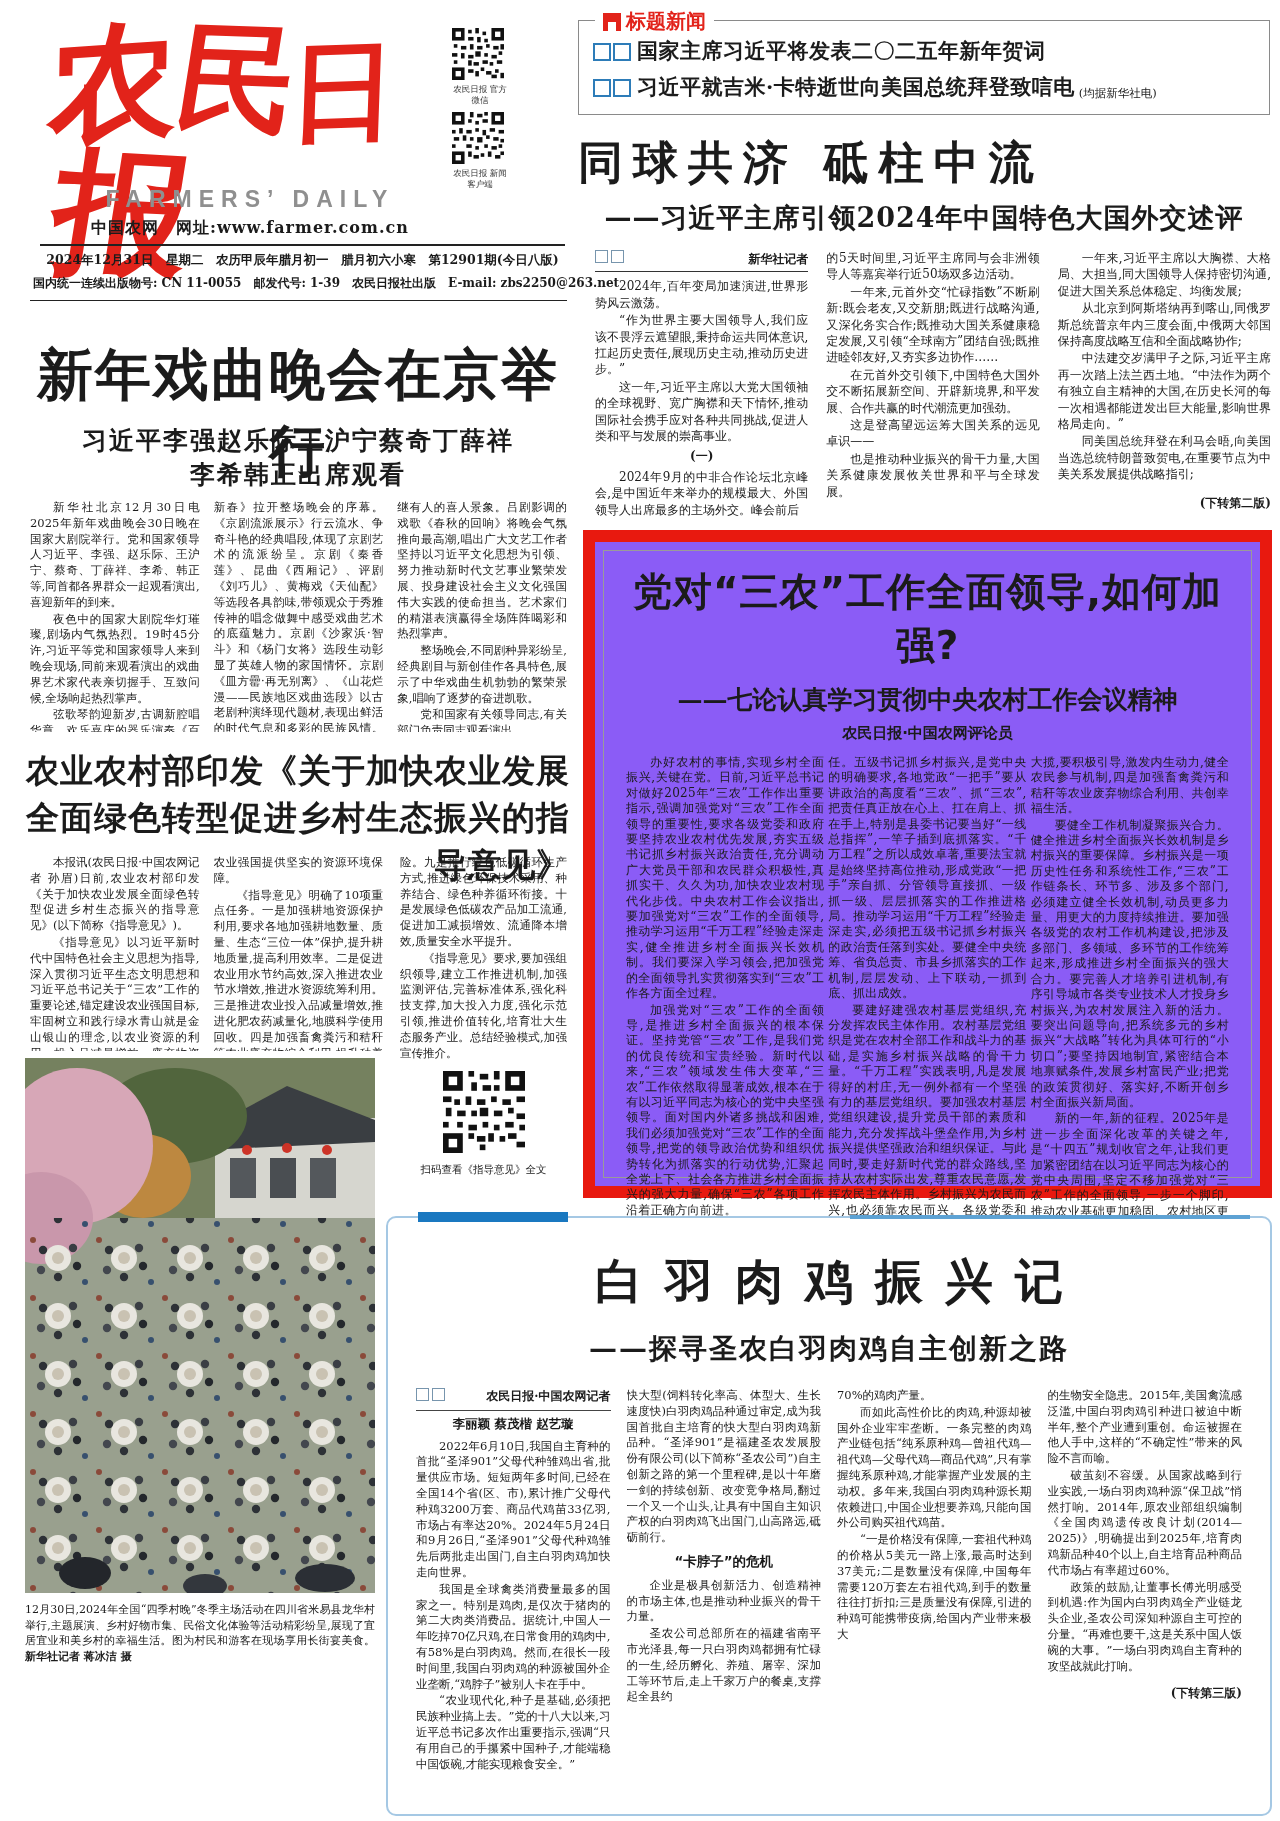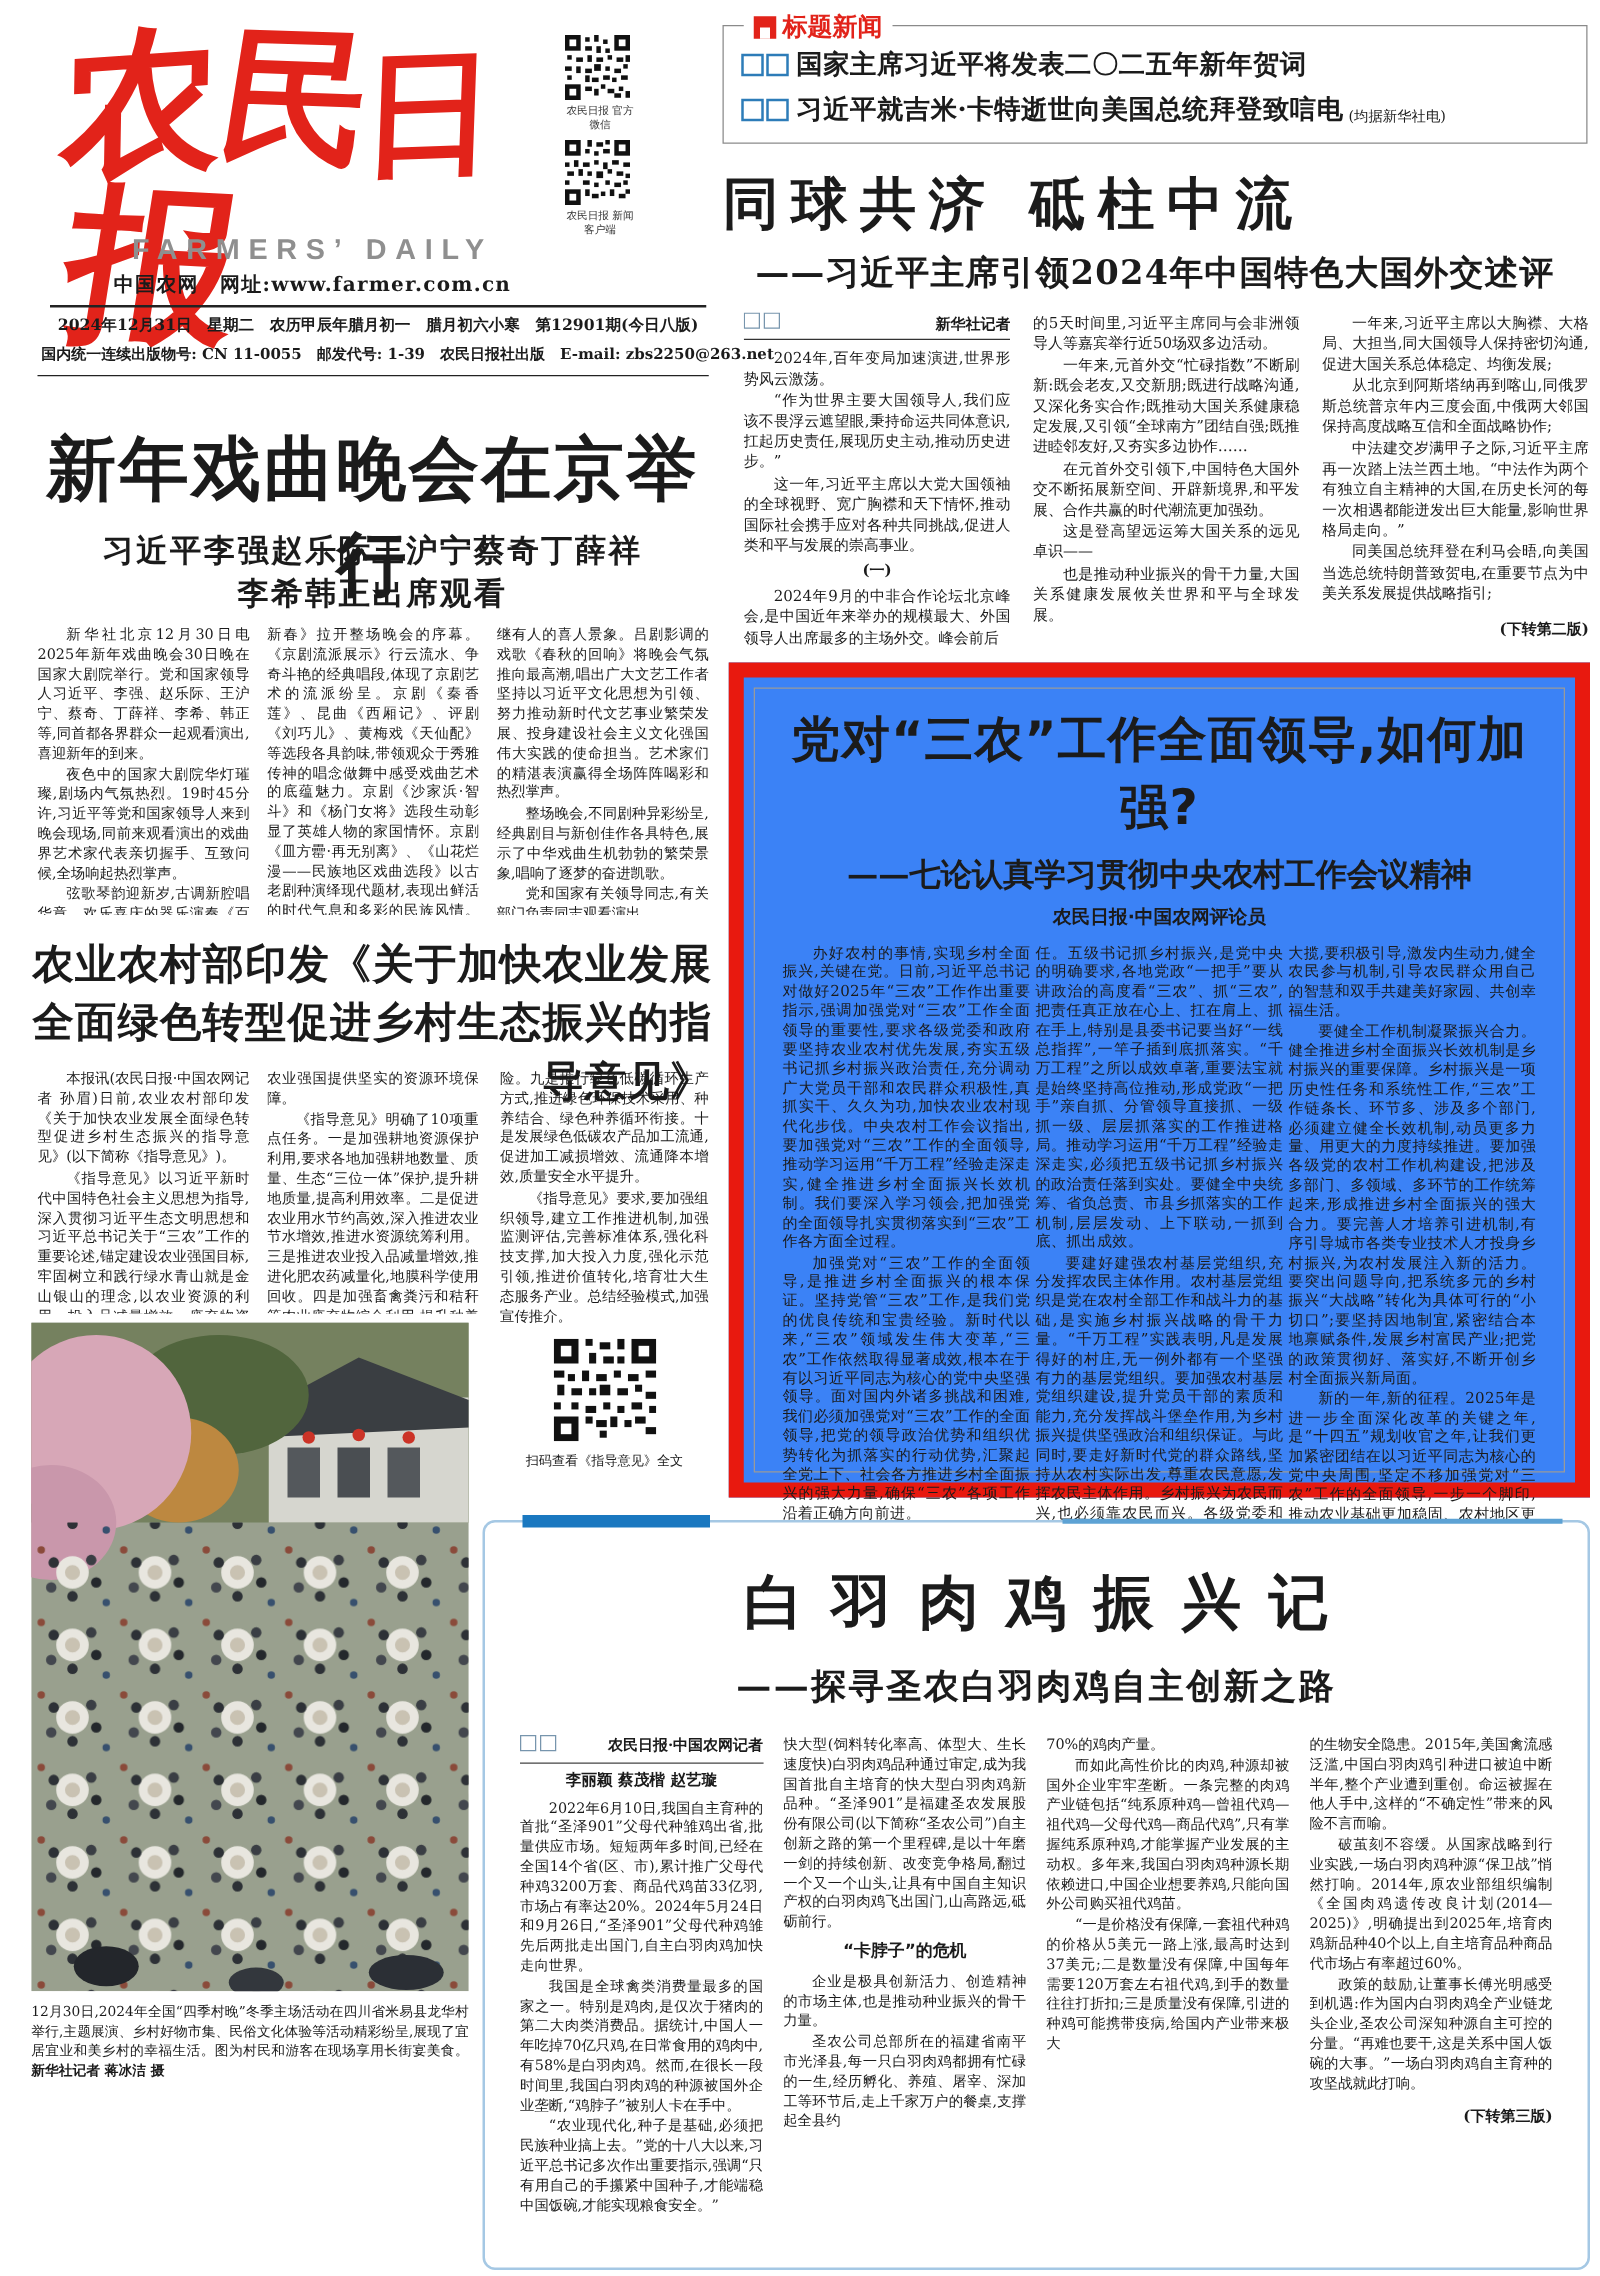--- a/index.html
+++ b/index.html
@@ -42,21 +42,21 @@
   .mark-center{text-align:center;font-weight:bold;margin:4px 0;}
   .cont-right{text-align:right;font-weight:bold;font-size:12px;}
   
   .opera-title{font-size:56px;font-weight:900;text-align:center;letter-spacing:2px;}
   .opera-sub{font-size:25px;font-weight:bold;text-align:center;letter-spacing:2px;}
   .body11{font-size:11.5px;line-height:15.8px;}
   
   .guid-title{font-size:33px;font-weight:600;text-align:right;letter-spacing:1px;line-height:1.42;}
   .qrcap{font-size:10.5px;text-align:center;margin-top:4px;}
   
-  .redbox{border:12px solid #e8190f;background:#3b82f6;}
+  .redbox{border:12px solid #e8190f;background:#8b5cf6;}
   .redbox-inner{position:absolute;left:8px;top:8px;right:8px;bottom:8px;border:1px solid #9a9a9a;padding:14px 22px 10px;}
   .com-title{font-size:39px;letter-spacing:1px;text-align:center;}
   .com-sub{font-size:25px;font-weight:bold;text-align:center;margin-top:10px;}
   .com-byline{font-size:15px;font-weight:bold;text-align:center;margin-top:8px;font-family:"DejaVu Sans",sans-serif;}
   .kai{font-size:12px;line-height:15.4px;letter-spacing:.3px;}
   
   .photocap{font-size:11px;line-height:15.5px;text-align:justify;}
   .photocap .credit{font-weight:bold;}
   
   .bluframe{border:2px solid #a5c8e4;border-radius:10px;background:#fff;}
@@ -332,21 +332,21 @@
       <div class="cols kai" style="margin-top:12px;height:462px;gap:4px;">
         <div class="col" style="flex:1;">
             <p class="para">办好农村的事情,实现乡村全面振兴,关键在党。日前,习近平总书记对做好2025年“三农”工作作出重要指示,强调加强党对“三农”工作全面领导的重要性,要求各级党委和政府要坚持农业农村优先发展,夯实五级书记抓乡村振兴政治责任,充分调动广大党员干部和农民群众积极性,真抓实干、久久为功,加快农业农村现代化步伐。中央农村工作会议指出,要加强党对“三农”工作的全面领导,推动学习运用“千万工程”经验走深走实,健全推进乡村全面振兴长效机制。我们要深入学习领会,把加强党的全面领导扎实贯彻落实到“三农”工作各方面全过程。</p>
             <p class="para">加强党对“三农”工作的全面领导,是推进乡村全面振兴的根本保证。坚持党管“三农”工作,是我们党的优良传统和宝贵经验。新时代以来,“三农”领域发生伟大变革,“三农”工作依然取得显著成效,根本在于有以习近平同志为核心的党中央坚强领导。面对国内外诸多挑战和困难,我们必须加强党对“三农”工作的全面领导,把党的领导政治优势和组织优势转化为抓落实的行动优势,汇聚起全党上下、社会各方推进乡村全面振兴的强大力量,确保“三农”各项工作沿着正确方向前进。</p>
           </div>
         <div class="col" style="flex:1;">
             <p class="para flush">任。五级书记抓乡村振兴,是党中央的明确要求,各地党政“一把手”要从讲政治的高度看“三农”、抓“三农”,把责任真正放在心上、扛在肩上、抓在手上,特别是县委书记要当好“一线总指挥”,一竿子插到底抓落实。“千万工程”之所以成效卓著,重要法宝就是始终坚持高位推动,形成党政“一把手”亲自抓、分管领导直接抓、一级抓一级、层层抓落实的工作推进格局。推动学习运用“千万工程”经验走深走实,必须把五级书记抓乡村振兴的政治责任落到实处。要健全中央统筹、省负总责、市县乡抓落实的工作机制,层层发动、上下联动,一抓到底、抓出成效。</p>
             <p class="para">要建好建强农村基层党组织,充分发挥农民主体作用。农村基层党组织是党在农村全部工作和战斗力的基础,是实施乡村振兴战略的骨干力量。“千万工程”实践表明,凡是发展得好的村庄,无一例外都有一个坚强有力的基层党组织。要加强农村基层党组织建设,提升党员干部的素质和能力,充分发挥战斗堡垒作用,为乡村振兴提供坚强政治和组织保证。与此同时,要走好新时代党的群众路线,坚持从农村实际出发,尊重农民意愿,发挥农民主体作用。乡村振兴为农民而兴,也必须靠农民而兴。各级党委和政府不能图省事、求速效,搞大包</p>
           </div>
         <div class="col" style="flex:1;">
-            <p class="para flush">大揽,要积极引导,激发内生动力,健全农民参与机制,引导农民群众用自己的智慧和双手共建美好家园、共创幸福生活。</p>
+            <p class="para flush">大揽,要积极引导,激发内生动力,健全农民参与机制,四是加强畜禽粪污和秸秆等农业废弃物综合利用、共创幸福生活。</p>
             <p class="para">要健全工作机制凝聚振兴合力。健全推进乡村全面振兴长效机制是乡村振兴的重要保障。乡村振兴是一项历史性任务和系统性工作,“三农”工作链条长、环节多、涉及多个部门,必须建立健全长效机制,动员更多力量、用更大的力度持续推进。要加强各级党的农村工作机构建设,把涉及多部门、多领域、多环节的工作统筹起来,形成推进乡村全面振兴的强大合力。要完善人才培养引进机制,有序引导城市各类专业技术人才投身乡村振兴,为农村发展注入新的活力。要突出问题导向,把系统多元的乡村振兴“大战略”转化为具体可行的“小切口”;要坚持因地制宜,紧密结合本地禀赋条件,发展乡村富民产业;把党的政策贯彻好、落实好,不断开创乡村全面振兴新局面。</p>
             <p class="para">新的一年,新的征程。2025年是进一步全面深化改革的关键之年,是“十四五”规划收官之年,让我们更加紧密团结在以习近平同志为核心的党中央周围,坚定不移加强党对“三农”工作的全面领导,一步一个脚印,推动农业基础更加稳固、农村地区更加繁荣、农民生活更加红火,朝着建设农业强国目标扎实迈进。</p>
           </div>
       </div>
     </div>
   </div>
 
   <div class="abs" style="left:25px;top:1058px;width:350px;height:535px;">
     <svg width="350" height="535" viewBox="0 0 350 535">
       <defs>

